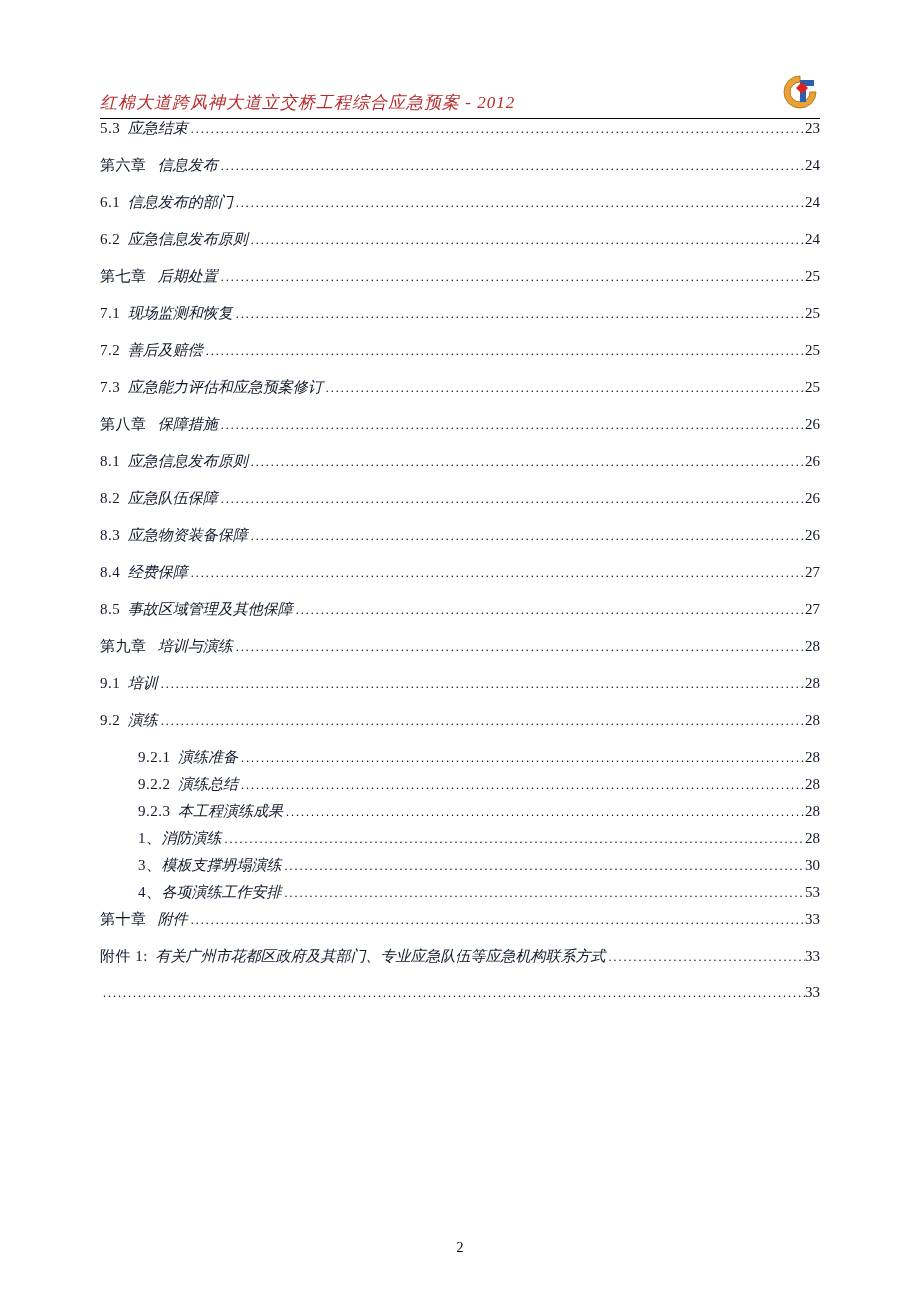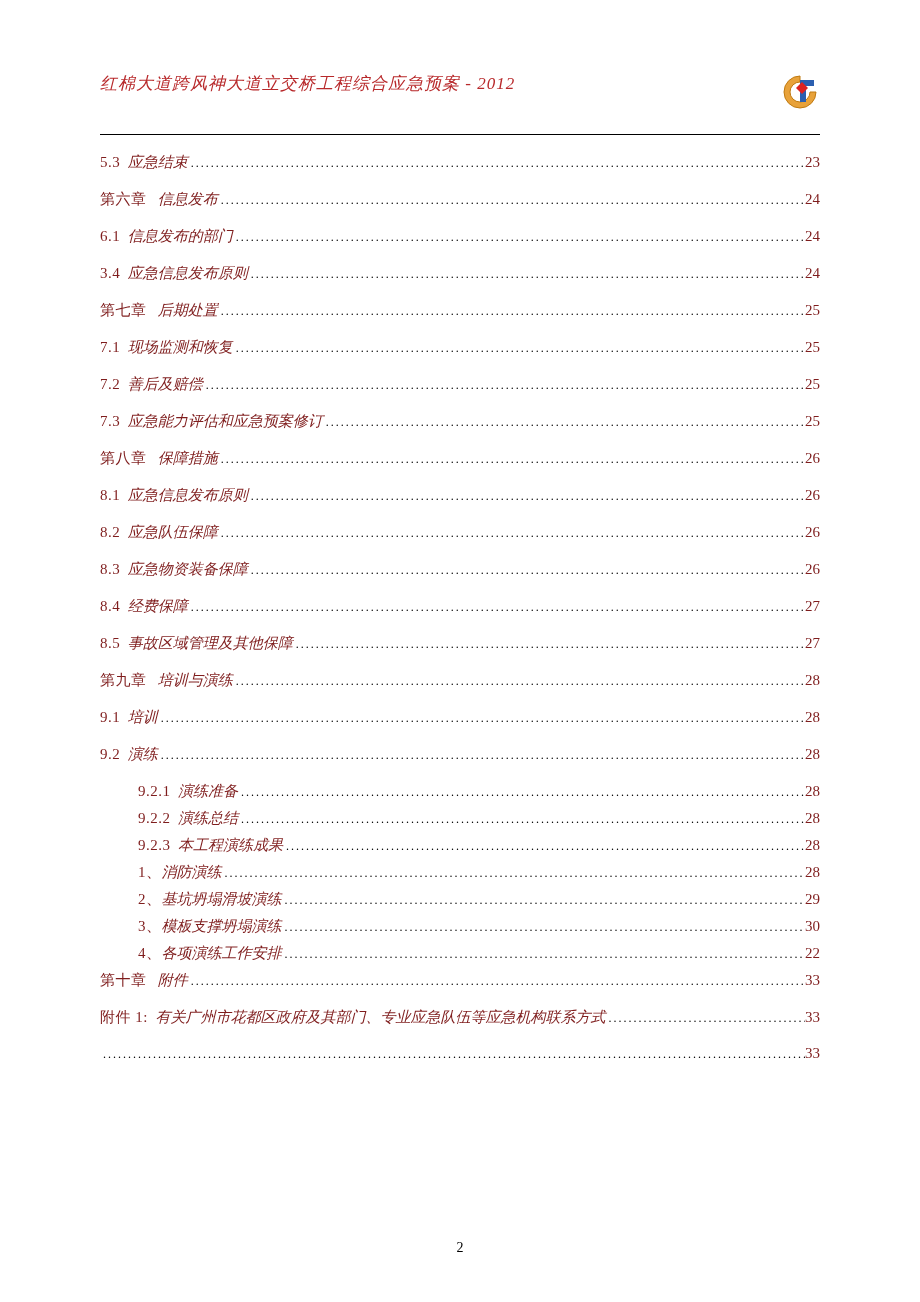--- a/index.html
+++ b/index.html
@@ -7,41 +7,40 @@
       background: #fff;
       font-family: "SimSun", "宋体", serif;
       width: 920px;
       height: 1302px;
       position: relative;
       padding: 72px 100px 0 100px;
     }
     .header-row {
       display: flex;
       justify-content: space-between;
-      align-items: flex-start;
+      align-items: flex-end;
       border-bottom: 1.5px solid #000;
-      padding-bottom: 20px;
-      margin-bottom: 18px;
+      padding-bottom: 4px;
     }
     .doc-title {
       color: #b8292b;
       font-size: 17px;
       font-style: italic;
       font-weight: normal;
       letter-spacing: 1px;
       font-family: "KaiTi", "楷体", serif;
     }
     .logo {
       width: 40px;
       height: 40px;
       position: relative;
       margin-bottom: 2px;
     }
     .logo svg { display:block; }
-    .toc { font-size: 15px; color: #7f1d1d; }
+    .toc { font-size: 15px; color: #0f172a; }
     .toc-entry {
       display: flex;
       align-items: baseline;
       white-space: nowrap;
       font-style: italic;
       font-family: "KaiTi", "楷体", serif;
       margin-bottom: 18px;
     }
     .toc-entry.level1 { margin-left: 0; }
     .toc-entry.level2 { margin-left: 38px; margin-bottom: 8px; }
@@ -93,21 +92,21 @@
       <span class="toc-label"><span class="toc-number">第六章</span>&nbsp;&nbsp;&nbsp;<span>信息发布</span></span>
       <span class="toc-leader"></span>
       <span class="toc-page">24</span>
     </div>
     <div class="toc-entry level1">
       <span class="toc-label"><span class="toc-number">6.1</span>&nbsp;&nbsp;<span>信息发布的部门</span></span>
       <span class="toc-leader"></span>
       <span class="toc-page">24</span>
     </div>
     <div class="toc-entry level1">
-      <span class="toc-label"><span class="toc-number">3.4</span>&nbsp;&nbsp;<span>应急信息发布原则</span></span>
+      <span class="toc-label"><span class="toc-number">6.2</span>&nbsp;&nbsp;<span>应急信息发布原则</span></span>
       <span class="toc-leader"></span>
       <span class="toc-page">24</span>
     </div>
     <div class="toc-entry level1">
       <span class="toc-label"><span class="toc-number">第七章</span>&nbsp;&nbsp;&nbsp;<span>后期处置</span></span>
       <span class="toc-leader"></span>
       <span class="toc-page">25</span>
     </div>
     <div class="toc-entry level1">
       <span class="toc-label"><span class="toc-number">7.1</span>&nbsp;&nbsp;<span>现场监测和恢复</span></span>
@@ -183,33 +182,28 @@
       <span class="toc-label"><span class="toc-number">9.2.3</span>&nbsp;&nbsp;<span>本工程演练成果</span></span>
       <span class="toc-leader"></span>
       <span class="toc-page">28</span>
     </div>
     <div class="toc-entry level2">
       <span class="toc-label"><span class="toc-number">1、</span><span>消防演练</span></span>
       <span class="toc-leader"></span>
       <span class="toc-page">28</span>
     </div>
     <div class="toc-entry level2">
-      <span class="toc-label"><span class="toc-number">2、</span><span>基坑坍塌滑坡演练</span></span>
-      <span class="toc-leader"></span>
-      <span class="toc-page">29</span>
-    </div>
-    <div class="toc-entry level2">
       <span class="toc-label"><span class="toc-number">3、</span><span>模板支撑坍塌演练</span></span>
       <span class="toc-leader"></span>
       <span class="toc-page">30</span>
     </div>
     <div class="toc-entry level2">
       <span class="toc-label"><span class="toc-number">4、</span><span>各项演练工作安排</span></span>
       <span class="toc-leader"></span>
-      <span class="toc-page">22</span>
+      <span class="toc-page">53</span>
     </div>
     <div class="toc-entry level1">
       <span class="toc-label"><span class="toc-number">第十章</span>&nbsp;&nbsp;&nbsp;<span>附件</span></span>
       <span class="toc-leader"></span>
       <span class="toc-page">33</span>
     </div>
     <div class="toc-entry level1">
       <span class="toc-label"><span class="toc-number">附件 1:</span>&nbsp;&nbsp;<span>有关广州市花都区政府及其部门、专业应急队伍等应急机构联系方式</span></span>
       <span class="toc-leader"></span>
       <span class="toc-page">33</span>

